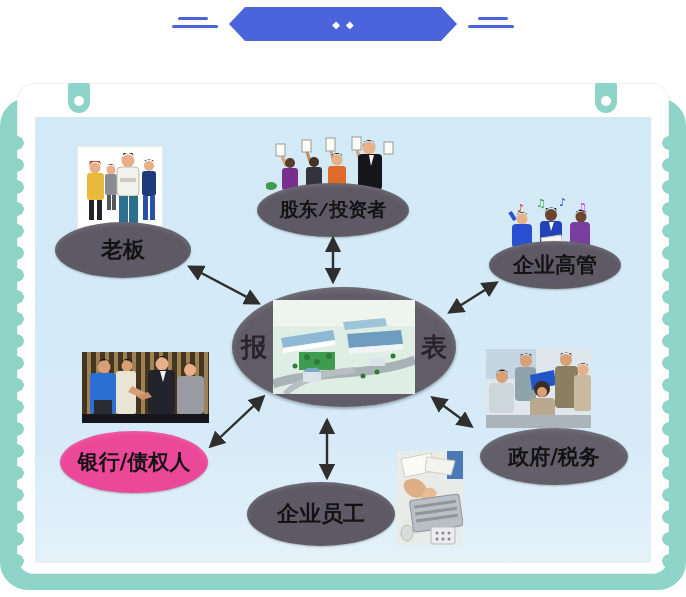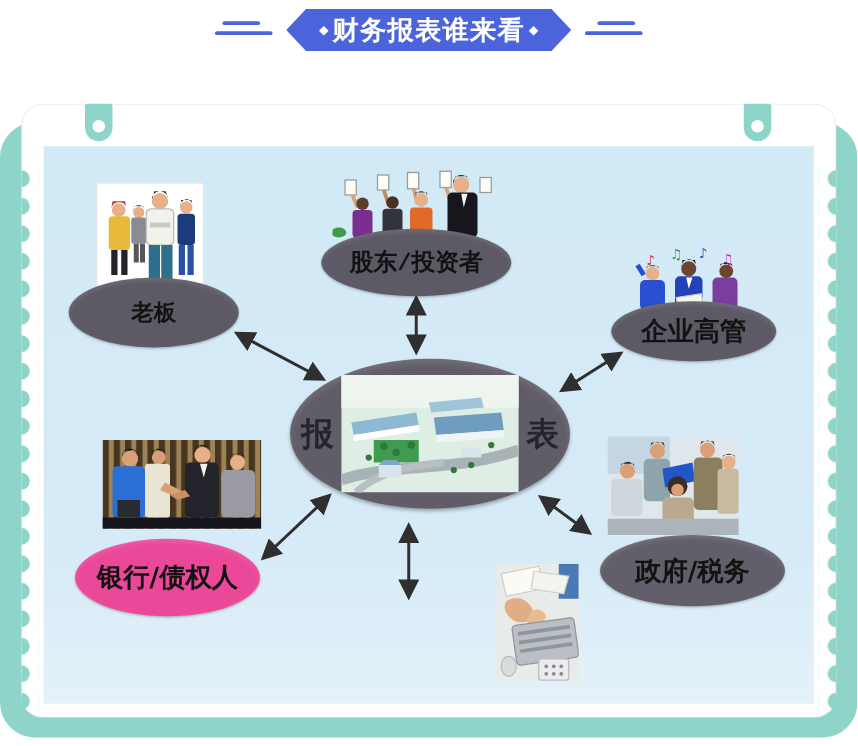--- a/index.html
+++ b/index.html
@@ -35,21 +35,21 @@
   #banner .d{font-size:10px;margin:0 3px;}
   .hline{position:absolute;height:3px;background:#4b63db;z-index:8;border-radius:2px;}
   #hl1{left:178px;top:17px;width:30px;} #hl2{left:172px;top:25px;width:46px;}
   #hl3{left:478px;top:17px;width:30px;} #hl4{left:468px;top:25px;width:46px;}
 
   
   .node{position:absolute;border-radius:50%;background:#5d5a66;z-index:7;
         display:flex;align-items:center;justify-content:center;
         color:#121212;font-weight:bold;box-shadow:inset 0 2px 4px rgba(255,255,255,.12),0 1px 2px rgba(0,0,0,.25);}
   .node span{white-space:nowrap;}
-  #node-boss{left:55px;top:222px;width:136px;height:56px;font-size:18px;}
+  #node-boss{left:55px;top:222px;width:136px;height:56px;font-size:22px;}
   #node-shareholders{left:257px;top:183px;width:152px;height:54px;font-size:19px;font-family:Liberation Mono, monospace;}
   #node-executives{left:489px;top:241px;width:132px;height:48px;font-size:21px;}
   #node-bank{left:60px;top:431px;width:148px;height:62px;font-size:21px;background:#ec4899;}
   #node-government{left:480px;top:428px;width:148px;height:57px;font-size:21px;background:#625f6a;justify-content:center;}
   #node-employees{left:247px;top:482px;width:148px;height:64px;font-size:22px;}
 
   
   #center-node{position:absolute;left:232px;top:287px;width:224px;height:120px;border-radius:50%;
         background:#605d68;z-index:6;display:flex;align-items:center;justify-content:center;gap:6px;
         box-shadow:inset 0 3px 6px rgba(255,255,255,.12),0 2px 3px rgba(0,0,0,.3);}
@@ -91,21 +91,20 @@
     </div>
 
   <div id="panel"></div>
 
   <div class="hline" id="hl1"></div>
   <div class="hline" id="hl2"></div>
   <div class="hline" id="hl3"></div>
   <div class="hline" id="hl4"></div>
   <div id="banner">
     <span class="d">◆</span>
-    <span class="t">财务报表谁来看</span>
     <span class="d">◆</span>
   </div>
 
   <div id="illus-boss" class="illus">
     <svg viewBox="0 0 84 86">
       <rect width="84" height="86" fill="#ffffff"></rect>
       <circle cx="17" cy="21" r="5.5" fill="#e8b089"></circle>
         <path d="M11 20a6.5 6.5 0 0 1 12 -2l-1-4h-10z" fill="#c23b2a"></path>
       <rect x="9" y="26" width="17" height="27" rx="3" fill="#e8b93a"></rect>
       <rect x="11" y="53" width="5" height="20" fill="#23232a"></rect>
@@ -276,20 +275,23 @@
   </div>
   <div id="node-executives" class="node">
     <span>企业高管</span>
   </div>
   <div id="node-bank" class="node">
     <span>银行/债权人</span>
   </div>
   <div id="node-government" class="node">
     <span>政府/税务</span>
   </div>
+  <div id="node-employees" class="node">
+    <span>企业员工</span>
+  </div>
 
   <div id="center-node">
     <span class="ch">报</span>
     <svg width="142" height="94" viewBox="0 0 142 94">
       <rect width="142" height="94" fill="#dfeee4"></rect>
       <rect width="142" height="26" fill="#eef5ef"></rect>
       <polygon points="8,38 60,30 62,40 10,48" fill="#8fb8d4"></polygon>
       <polygon points="10,48 62,40 62,45 10,53" fill="#ffffff"></polygon>
       <polygon points="70,22 112,18 114,26 72,30" fill="#9ec4da"></polygon>
       <polygon points="74,34 128,30 130,44 76,48" fill="#6f9dbf"></polygon>

